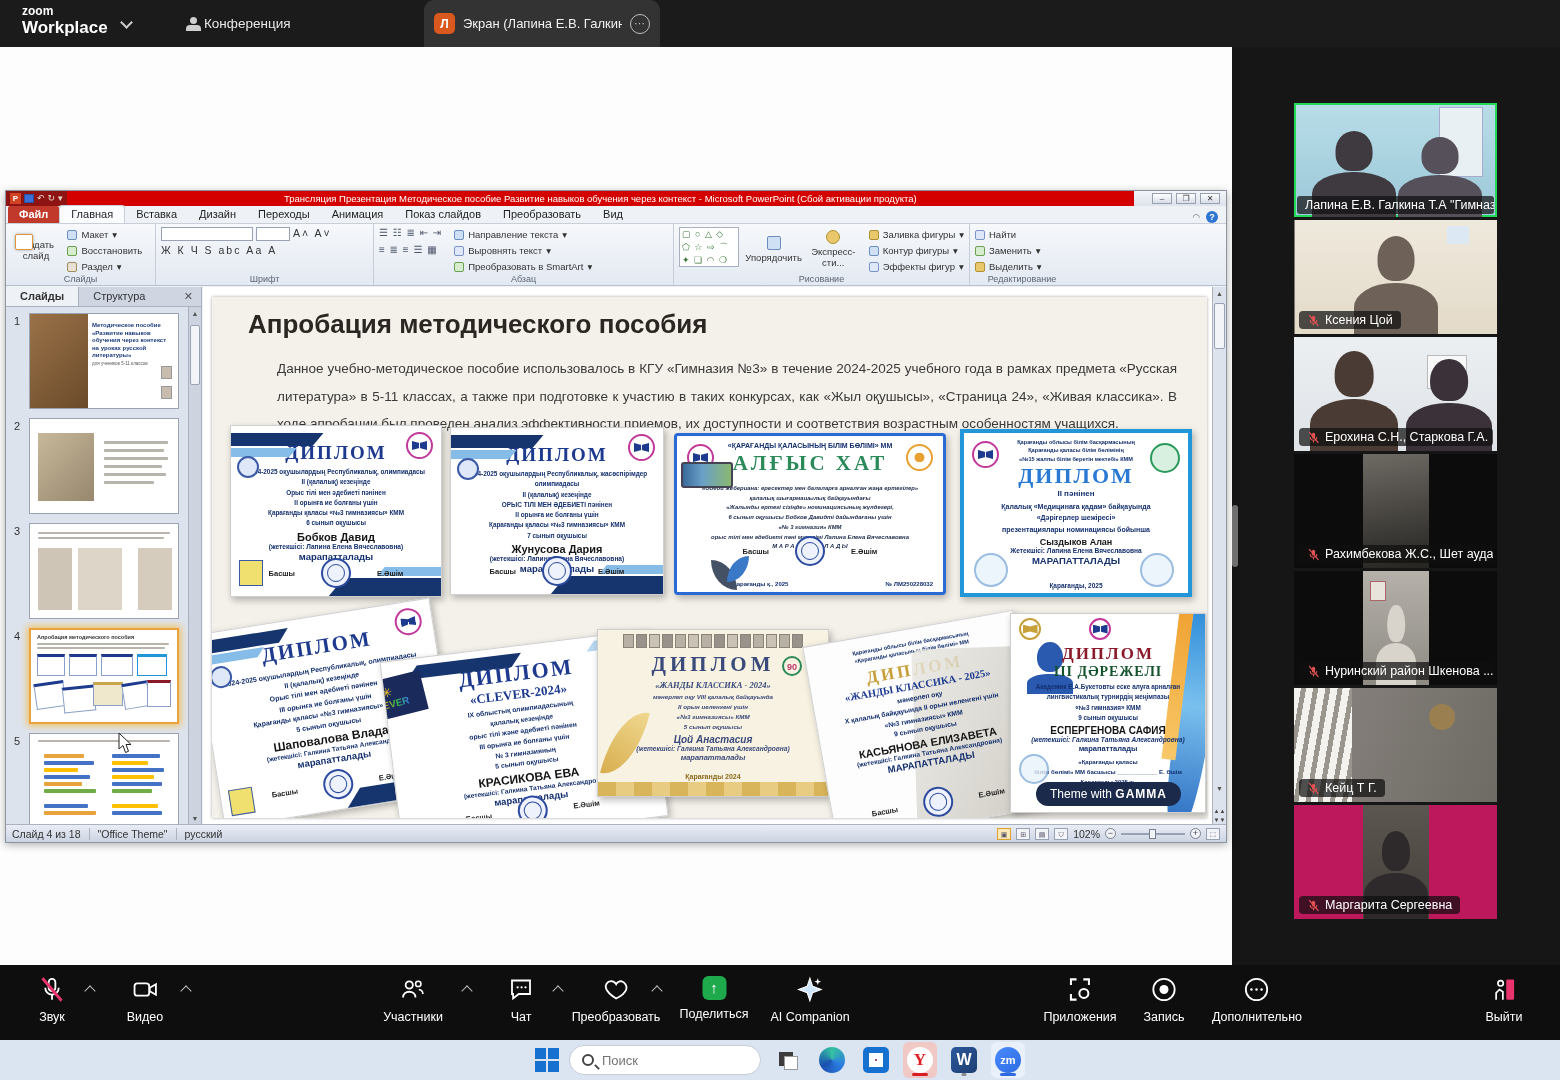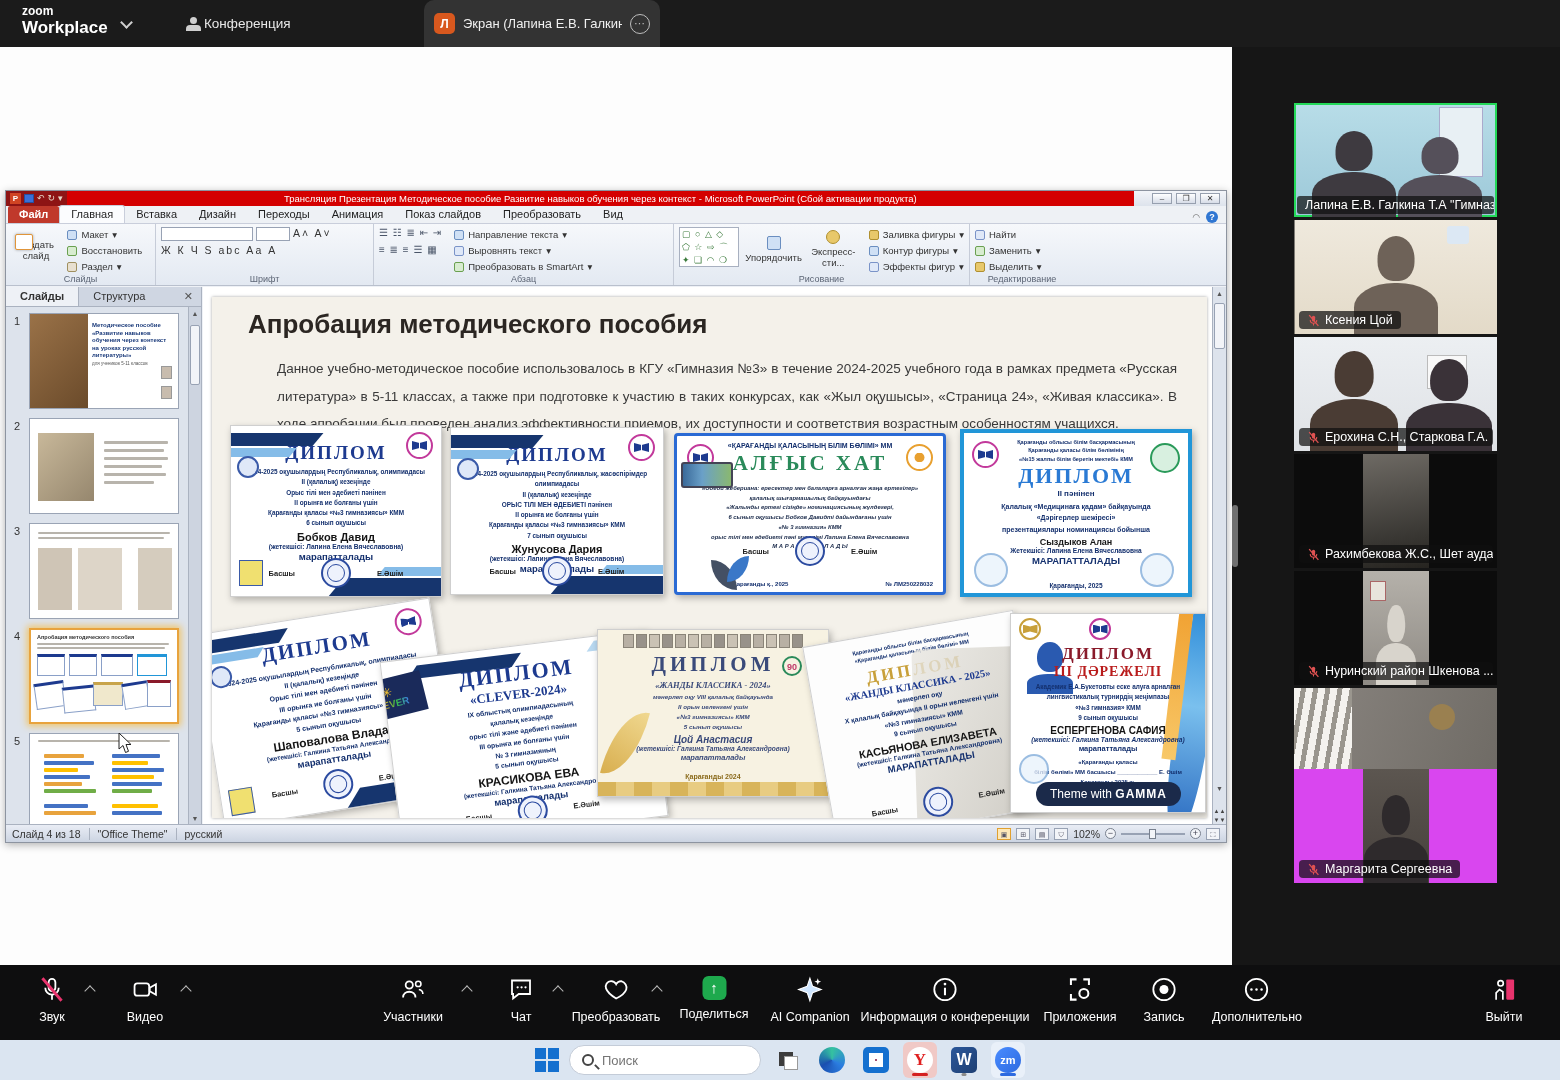--- a/index.html
+++ b/index.html
@@ -143,21 +143,21 @@
 
   .cert.scroll25 { background:#fdfdfd; }
   .scrollfold { position:absolute; right:-30px; top:30px; width:150px; height:190px; background:linear-gradient(115deg,#e8e6e0,#cfccc4 60%,#b8b4aa); transform:rotate(8deg); border-radius:8px; opacity:.8; }
   .s25-head { font-family:"Liberation Serif",serif; font-weight:bold; font-size:17px; color:#c8a03a; letter-spacing:3px; }
   .s25-org { font-size:5.6px; font-weight:bold; color:#14306e; white-space:pre-line; line-height:1.5; margin-top:10px; }
 
   .cert.d3 { }
   .d3-ribbon { position:absolute; right:-6px; top:-10px; width:34px; height:115%; background:linear-gradient(180deg,#2a8ad8,#7ac0ee 45%,#2a6ac0); transform:rotate(9deg); border-radius:0 0 40% 40%; }
   .d3-ribbon2 { position:absolute; right:20px; top:-12px; width:14px; height:80%; background:linear-gradient(180deg,#f0a030,#f8c868); transform:rotate(7deg); }
   .d3-head { font-family:"Liberation Serif",serif; font-weight:bold; font-size:17px; color:#8a1a2a; letter-spacing:2px; margin-top:2px; }
-  .d3-deg { font-family:"Liberation Serif",serif; font-weight:bold; font-size:14px; color:#b91c1c; letter-spacing:1px; }
+  .d3-deg { font-family:"Liberation Serif",serif; font-weight:bold; font-size:14px; color:#14532d; letter-spacing:1px; }
   .d3-face { position:absolute; left:16px; top:28px; width:46px; height:52px; }
   .d3-face::before { content:""; position:absolute; left:10px; top:0; width:26px; height:30px; border-radius:50% 50% 45% 45%; background:#2a5ab0; }
   .d3-face::after { content:""; position:absolute; left:0; bottom:0; width:46px; height:20px; border-radius:45% 45% 0 0; background:#2a5ab0; }
   .d3-footer { font-size:6px; font-weight:bold; color:#14306e; white-space:pre-line; line-height:1.7; margin-top:4px; }
 
   .clever-logo { position:absolute; left:-34px; top:16px; width:74px; height:40px; background:#1a2a5a; transform:rotate(-7deg); display:flex; flex-direction:column; align-items:center; justify-content:center; color:#fff; }
   .clever-star { font-size:13px; color:#f0c030; line-height:1; }
   .clever-word { font-size:10px; font-weight:bold; background:linear-gradient(90deg,#e84040,#f0a030,#3ac040,#3a80e8); -webkit-background-clip:text; background-clip:text; color:transparent; }
 
   
@@ -785,21 +785,21 @@
     <svg class="micoff" width="13" height="13" viewBox="0 0 24 24">
         <rect x="9" y="3" width="6" height="11" rx="3" fill="#e05252"></rect>
         <path d="M6 11a6 6 0 0 0 12 0" fill="none" stroke="#e05252" stroke-width="2"></path>
         <line x1="12" y1="17" x2="12" y2="21" stroke="#e05252" stroke-width="2"></line>
         <line x1="4" y1="2" x2="21" y2="22" stroke="#e05252" stroke-width="2.4"></line>
       </svg>
     <span>Кейц Т Г.</span>
   </div>
 </div>
 
-<div class="vid" style="top:769px;background:#d946ef">
+<div class="vid" style="top:805px;background:#be185d">
   <div class="strip" style="width:66px;background:linear-gradient(#5c5650,#46403c)"></div>
   <div class="person" style="--p:#2e2a2c;left:70px;top:26px;width:64px;height:88px"></div>
   <div class="nametag">
     <svg class="micoff" width="13" height="13" viewBox="0 0 24 24">
         <rect x="9" y="3" width="6" height="11" rx="3" fill="#e05252"></rect>
         <path d="M6 11a6 6 0 0 0 12 0" fill="none" stroke="#e05252" stroke-width="2"></path>
         <line x1="12" y1="17" x2="12" y2="21" stroke="#e05252" stroke-width="2"></line>
         <line x1="4" y1="2" x2="21" y2="22" stroke="#e05252" stroke-width="2.4"></line>
       </svg>
     <span>Маргарита Сергеевна</span>
@@ -864,28 +864,20 @@
   </div>
 
   <div class="tbi" style="left:810px">
     <svg width="27" height="27" viewBox="0 0 24 24">
         <path d="M12 2l2.4 7.2L22 12l-7.6 2.8L12 22l-2.4-7.2L2 12l7.6-2.8z" fill="#cfe6ff" stroke="#fff" stroke-width="1"></path>
         <path d="M19 2l.8 2.2L22 5l-2.2.8L19 8l-.8-2.2L16 5l2.2-.8z" fill="#fff"></path>
       </svg>
     <span>AI Companion</span>
   </div>
 
-  <div class="tbi" style="left:945px">
-    <svg width="27" height="27" viewBox="0 0 24 24">
-        <circle cx="12" cy="12" r="9.5" fill="none" stroke="#fff" stroke-width="1.6"></circle>
-        <line x1="12" y1="10.5" x2="12" y2="17" stroke="#fff" stroke-width="1.8"></line>
-        <circle cx="12" cy="7.2" r="1.2" fill="#fff"></circle>
-      </svg>
-    <span>Информация о конференции</span>
-  </div>
 
   <div class="tbi" style="left:1080px">
     <svg width="27" height="27" viewBox="0 0 24 24">
         <path d="M9 3H4v5" fill="none" stroke="#fff" stroke-width="1.8"></path>
         <path d="M15 3h5v5" fill="none" stroke="#fff" stroke-width="1.8"></path>
         <path d="M9 21H4v-5" fill="none" stroke="#fff" stroke-width="1.8"></path>
         <circle cx="15.5" cy="15.5" r="4" fill="none" stroke="#fff" stroke-width="1.8"></circle>
       </svg>
     <span>Приложения</span>
   </div>

